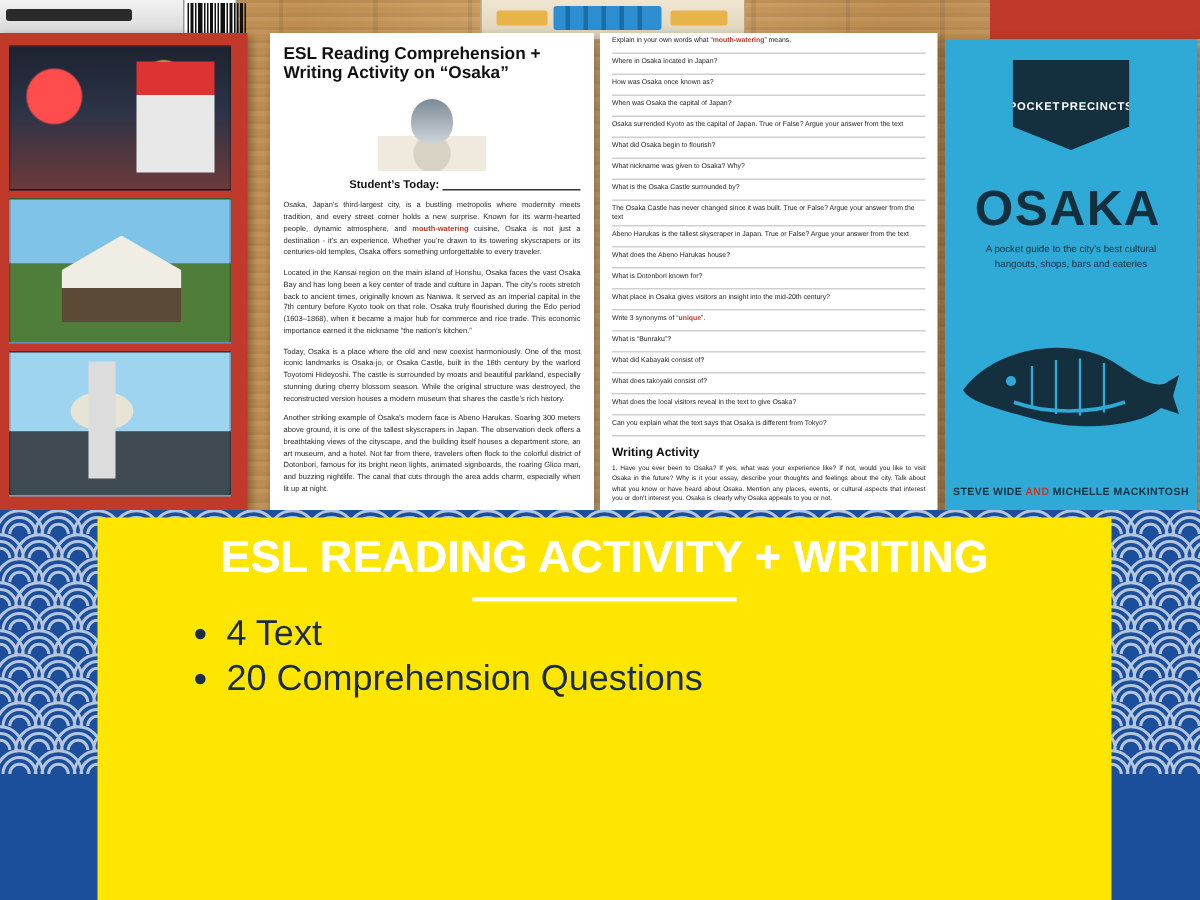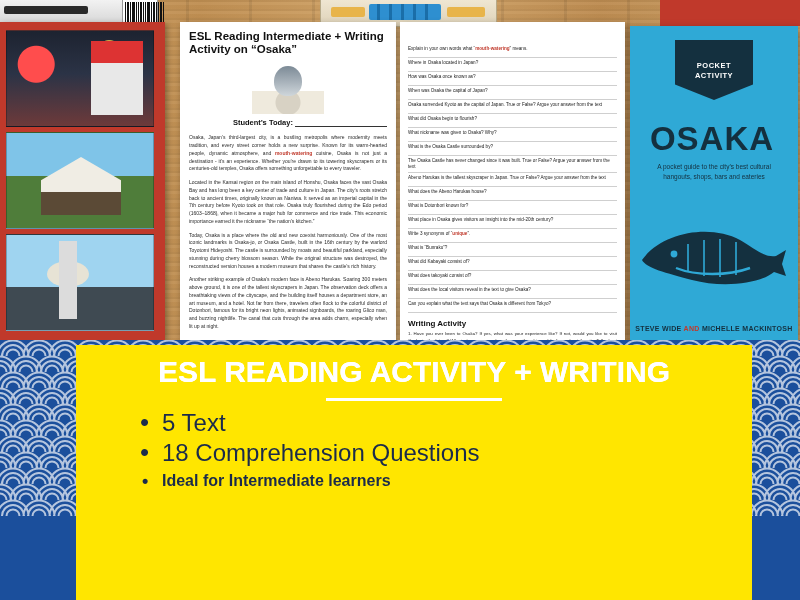--- a/index.html
+++ b/index.html
@@ -88,55 +88,55 @@
     background:linear-gradient(180deg,#7c8a96,#cfd6db);
   }
   .studentname{font-size:7.5px;text-align:right;font-weight:bold;margin:4px 0 7px 0;color:#111;}
   .studentname .line{display:inline-block;width:92px;border-bottom:1px solid #333;height:8px;vertical-align:-2px;}
   .sheet p{font-size:5px;line-height:1.55;margin:0 0 6px 0;color:#2a2a2a;text-align:justify;}
   .sheet p .hl{color:#c0392b;font-weight:bold;}
 
   
   .qsheet{
     position:absolute;left:400px;top:22px;width:225px;height:318px;background:#fff;
-    box-shadow:2px 3px 7px rgba(0,0,0,.35);padding:22px 8px;box-sizing:border-box;
+    box-shadow:2px 3px 7px rgba(0,0,0,.35);padding:0 8px;box-sizing:border-box;
   }
   .qrow{border-bottom:1px solid #cfcfcf;padding:2px 0 2px 0;font-size:4.6px;line-height:1.35;color:#222;min-height:9px;}
   .qrow .hl{color:#c0392b;font-weight:bold;}
   .qsheet h2{font-size:8px;margin:6px 0 3px 0;color:#111;font-weight:bold;}
   .qsheet .wa{font-size:4.4px;line-height:1.5;color:#222;margin:0 0 4px 0;text-align:justify;}
 
   
   .book{
     position:absolute;left:630px;top:26px;width:168px;height:314px;
     background:#2fa9d6;box-shadow:2px 3px 8px rgba(0,0,0,.35);overflow:hidden;
   }
   .book .badge{
     position:absolute;left:50%;top:14px;transform:translateX(-50%);
     width:78px;height:60px;background:#14303f;color:#fff;
     clip-path:polygon(0 0,100% 0,100% 74%,50% 100%,0 74%);
-    display:flex;flex-direction:column;align-items:center;justify-content:center;gap:1px;
+    display:flex;align-items:center;justify-content:center;gap:1px;
   }
   .book .badge span{font-size:7.5px;letter-spacing:.5px;font-weight:bold;}
   .book .title{position:absolute;left:0;right:4px;top:94px;text-align:center;color:#14303f;font-size:33px;font-weight:bold;letter-spacing:1px;}
   .book .sub{position:absolute;left:18px;right:18px;top:136px;text-align:center;color:#14303f;font-size:6.5px;line-height:1.5;}
   .whale{position:absolute;left:6px;top:180px;width:156px;height:86px;}
   .book .authors{position:absolute;left:0;right:0;bottom:8px;text-align:center;color:#14303f;font-size:7px;font-weight:bold;letter-spacing:.3px;}
   .book .authors .r{color:#c0392b;}
 
   
   .bottom{
     position:absolute;left:0;top:340px;width:800px;height:260px;
     background:#1b4f9c;overflow:hidden;
   }
   .waves{position:absolute;inset:0;opacity:.9;}
 
   
   .banner{
-    position:absolute;left:76px;top:345px;width:676px;height:255px;background:#ffe600;
+    position:absolute;left:65px;top:345px;width:676px;height:255px;background:#ffe600;
   }
   .banner h2{
     margin:12px 10px 0 10px;text-align:center;color:#fff;font-weight:bold;
     font-size:30px;line-height:1.02;letter-spacing:0px;
     text-shadow:0 0 0 #fff;
   }
   .banner h2 .l2{display:block;}
   .divider{width:176px;height:3px;background:#fff;margin:10px auto 8px auto;}
   .blist{margin:0;padding:0 0 0 86px;list-style:none;color:#1b2b4b;}
   .blist li{position:relative;font-size:24px;line-height:1.18;margin:0 0 2px 0;font-weight:normal;}
@@ -185,21 +185,21 @@
   <div class="redband"></div>
 </div>
 
 <div class="photocard">
   <div class="photo photo1"></div>
   <div class="photo photo2"></div>
   <div class="photo photo3"></div>
 </div>
 
 <div class="sheet">
-  <h1>ESL Reading Intermediate + Writing Activity on “Osaka”</h1>
+  <h1>ESL Reading Comprehension + Writing Activity on “Osaka”</h1>
   <div class="figure"></div>
   <div class="studentname">
     <span>Student’s Today:</span>
     <span class="line"></span>
   </div>
   <div id="worksheet-body">
       <p>Osaka, Japan’s third-largest city, is a bustling metropolis where modernity meets tradition, and every street corner holds a new surprise. Known for its warm-hearted people, dynamic atmosphere, and <span class="hl">mouth-watering</span> cuisine, Osaka is not just a destination - it’s an experience. Whether you’re drawn to its towering skyscrapers or its centuries-old temples, Osaka offers something unforgettable to every traveler.</p>
       <p>Located in the Kansai region on the main island of Honshu, Osaka faces the vast Osaka Bay and has long been a key center of trade and culture in Japan. The city’s roots stretch back to ancient times, originally known as Naniwa. It served as an imperial capital in the 7th century before Kyoto took on that role. Osaka truly flourished during the Edo period (1603–1868), when it became a major hub for commerce and rice trade. This economic importance earned it the nickname “the nation’s kitchen.”</p>
       <p>Today, Osaka is a place where the old and new coexist harmoniously. One of the most iconic landmarks is Osaka-jo, or Osaka Castle, built in the 16th century by the warlord Toyotomi Hideyoshi. The castle is surrounded by moats and beautiful parkland, especially stunning during cherry blossom season. While the original structure was destroyed, the reconstructed version houses a modern museum that shares the castle’s rich history.</p>
       <p>Another striking example of Osaka’s modern face is Abeno Harukas. Soaring 300 meters above ground, it is one of the tallest skyscrapers in Japan. The observation deck offers a breathtaking views of the cityscape, and the building itself houses a department store, an art museum, and a hotel. Not far from there, travelers often flock to the colorful district of Dotonbori, famous for its bright neon lights, animated signboards, the roaring Glico man, and buzzing nightlife. The canal that cuts through the area adds charm, especially when lit up at night.</p>
@@ -231,21 +231,21 @@
   <h2>Writing Activity</h2>
   <div id="writing-prompts">
       <div class="wa">1. Have you ever been to Osaka? If yes, what was your experience like? If not, would you like to visit Osaka in the future? Why is it your essay, describe your thoughts and feelings about the city. Talk about what you know or have heard about Osaka. Mention any places, events, or cultural aspects that interest you or don’t interest you. Osaka is clearly why Osaka appeals to you or not.</div>
       <div class="wa">2. Imagine you spent one week in Osaka. Each day, you did something different — maybe you visited the Osaka Castle, went to Dotonbori, or tried new people. Write a diary entry for each day covers entries at least. Each entry should become page long and describe what you saw, did, felt, and thought. Tell us about...</div>
     </div>
 </div>
 
 <div class="book">
   <div class="badge">
     <span>POCKET</span>
-    <span>ACTIVITY</span>
+    <span>PRECINCTS</span>
   </div>
   <div class="title">OSAKA</div>
   <div class="sub">A pocket guide to the city’s best cultural hangouts, shops, bars and eateries</div>
   <svg class="whale" viewBox="0 0 156 86">
     <path d="M6 54 C26 26, 74 18, 104 34 C118 42, 128 52, 140 50 L150 44 L146 58 L150 70 L138 66 C124 78, 86 82, 56 74 C30 67, 10 62, 6 54 Z" fill="#14303f"></path>
     <circle cx="38" cy="48" r="3.4" fill="#2fa9d6"></circle>
     <path d="M40 62 C60 70, 92 70, 114 62" stroke="#2fa9d6" stroke-width="2.4" fill="none"></path>
     <path d="M52 38 L52 66 M68 34 L68 70 M84 33 L84 71 M100 36 L100 69" stroke="#2fa9d6" stroke-width="1.6"></path>
   </svg>
   <div class="authors">
@@ -262,17 +262,16 @@
       </g>
   </svg>
 </div>
 
 <div class="banner">
   <h2>
     <span class="l1">ESL READING ACTIVITY + WRITING</span>
   </h2>
   <div class="divider"></div>
   <ul class="blist" id="banner-bullets">
-      <li>5 Text</li>
-      <li>18 Comprehension Questions</li>
-      <li class="small">Ideal for Intermediate learners</li>
+      <li>4 Text</li>
+      <li>20 Comprehension Questions</li>
     </ul>
 </div>
 
 </body></html>

